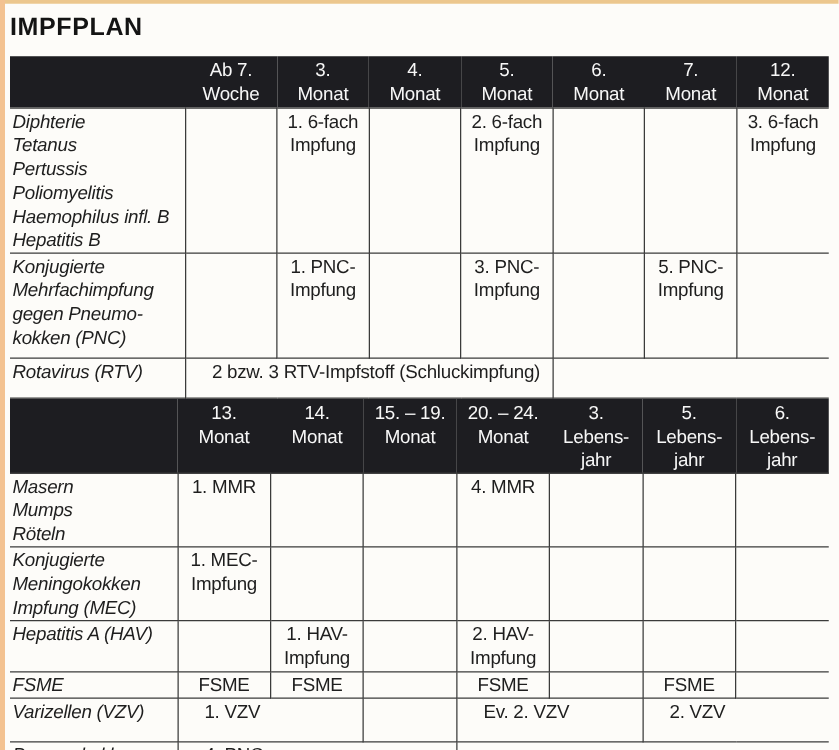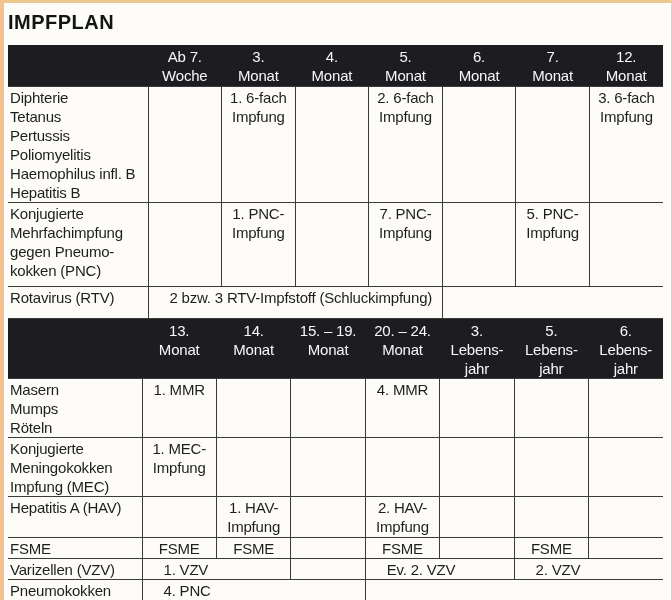--- a/index.html
+++ b/index.html
@@ -23,30 +23,30 @@
     font-size:15px;line-height:19px;letter-spacing:-.2px;
     vertical-align:top;white-space:pre-line;font-weight:400;
   }
   th{
     background:#1d1d21;color:#f7f7f7;
     padding:2px 0 0 0;border:none;
   }
   td{
     border:1px solid #3b3b3b;text-align:center;padding:1px 2px 0 2px;
   }
-  td:first-child{border-left:none;text-align:left;padding-left:2px;}
+  td:first-child{border-left:none;text-align:left;padding-left:2px;font-style:italic;}
   td:last-child{border-right:none;}
   tr.lastrow td{border-bottom:none;}
   td.leftcell{text-align:left;padding-left:21px;}
   td.ghost{border-top:none;border-right:none;border-bottom:none;}
   tr.h-head1{height:41px;}
   tr.h-a{height:113px;} tr.h-b{height:84px;} tr.h-c{height:32px;}
   tr.h-head2{height:60px;margin-left:21px;}
   tr.h-d{height:55px;} tr.h-e{height:57px;} tr.h-f{height:41px;}
-  tr.h-g{height:20px;} tr.h-h{height:21px;} tr.h-i{height:21px;}
+  tr.h-g{height:20px;} tr.h-h{height:35px;} tr.h-i{height:21px;}
 </style>
 </head>
 <body>
 
 <div class="frame-top"></div>
 <div class="frame-left"></div>
 
 <div class="page">
 
   <div class="title">IMPFPLAN</div>
@@ -100,21 +100,21 @@
     </tr>
     <tr class="h-b">
       <td>Konjugierte
 Mehrfachimpfung
 gegen Pneumo-
 kokken (PNC)</td>
       <td></td>
       <td>1. PNC-
 Impfung</td>
       <td></td>
-      <td>7. PNC-
+      <td>3. PNC-
 Impfung</td>
       <td></td>
       <td>5. PNC-
 Impfung</td>
       <td></td>
     </tr>
     <tr class="h-c">
       <td>Rotavirus (RTV)</td>
       <td colspan="4" class="leftcell">2 bzw. 3 RTV-Impfstoff (Schluckimpfung)</td>
       <td colspan="3"></td>

